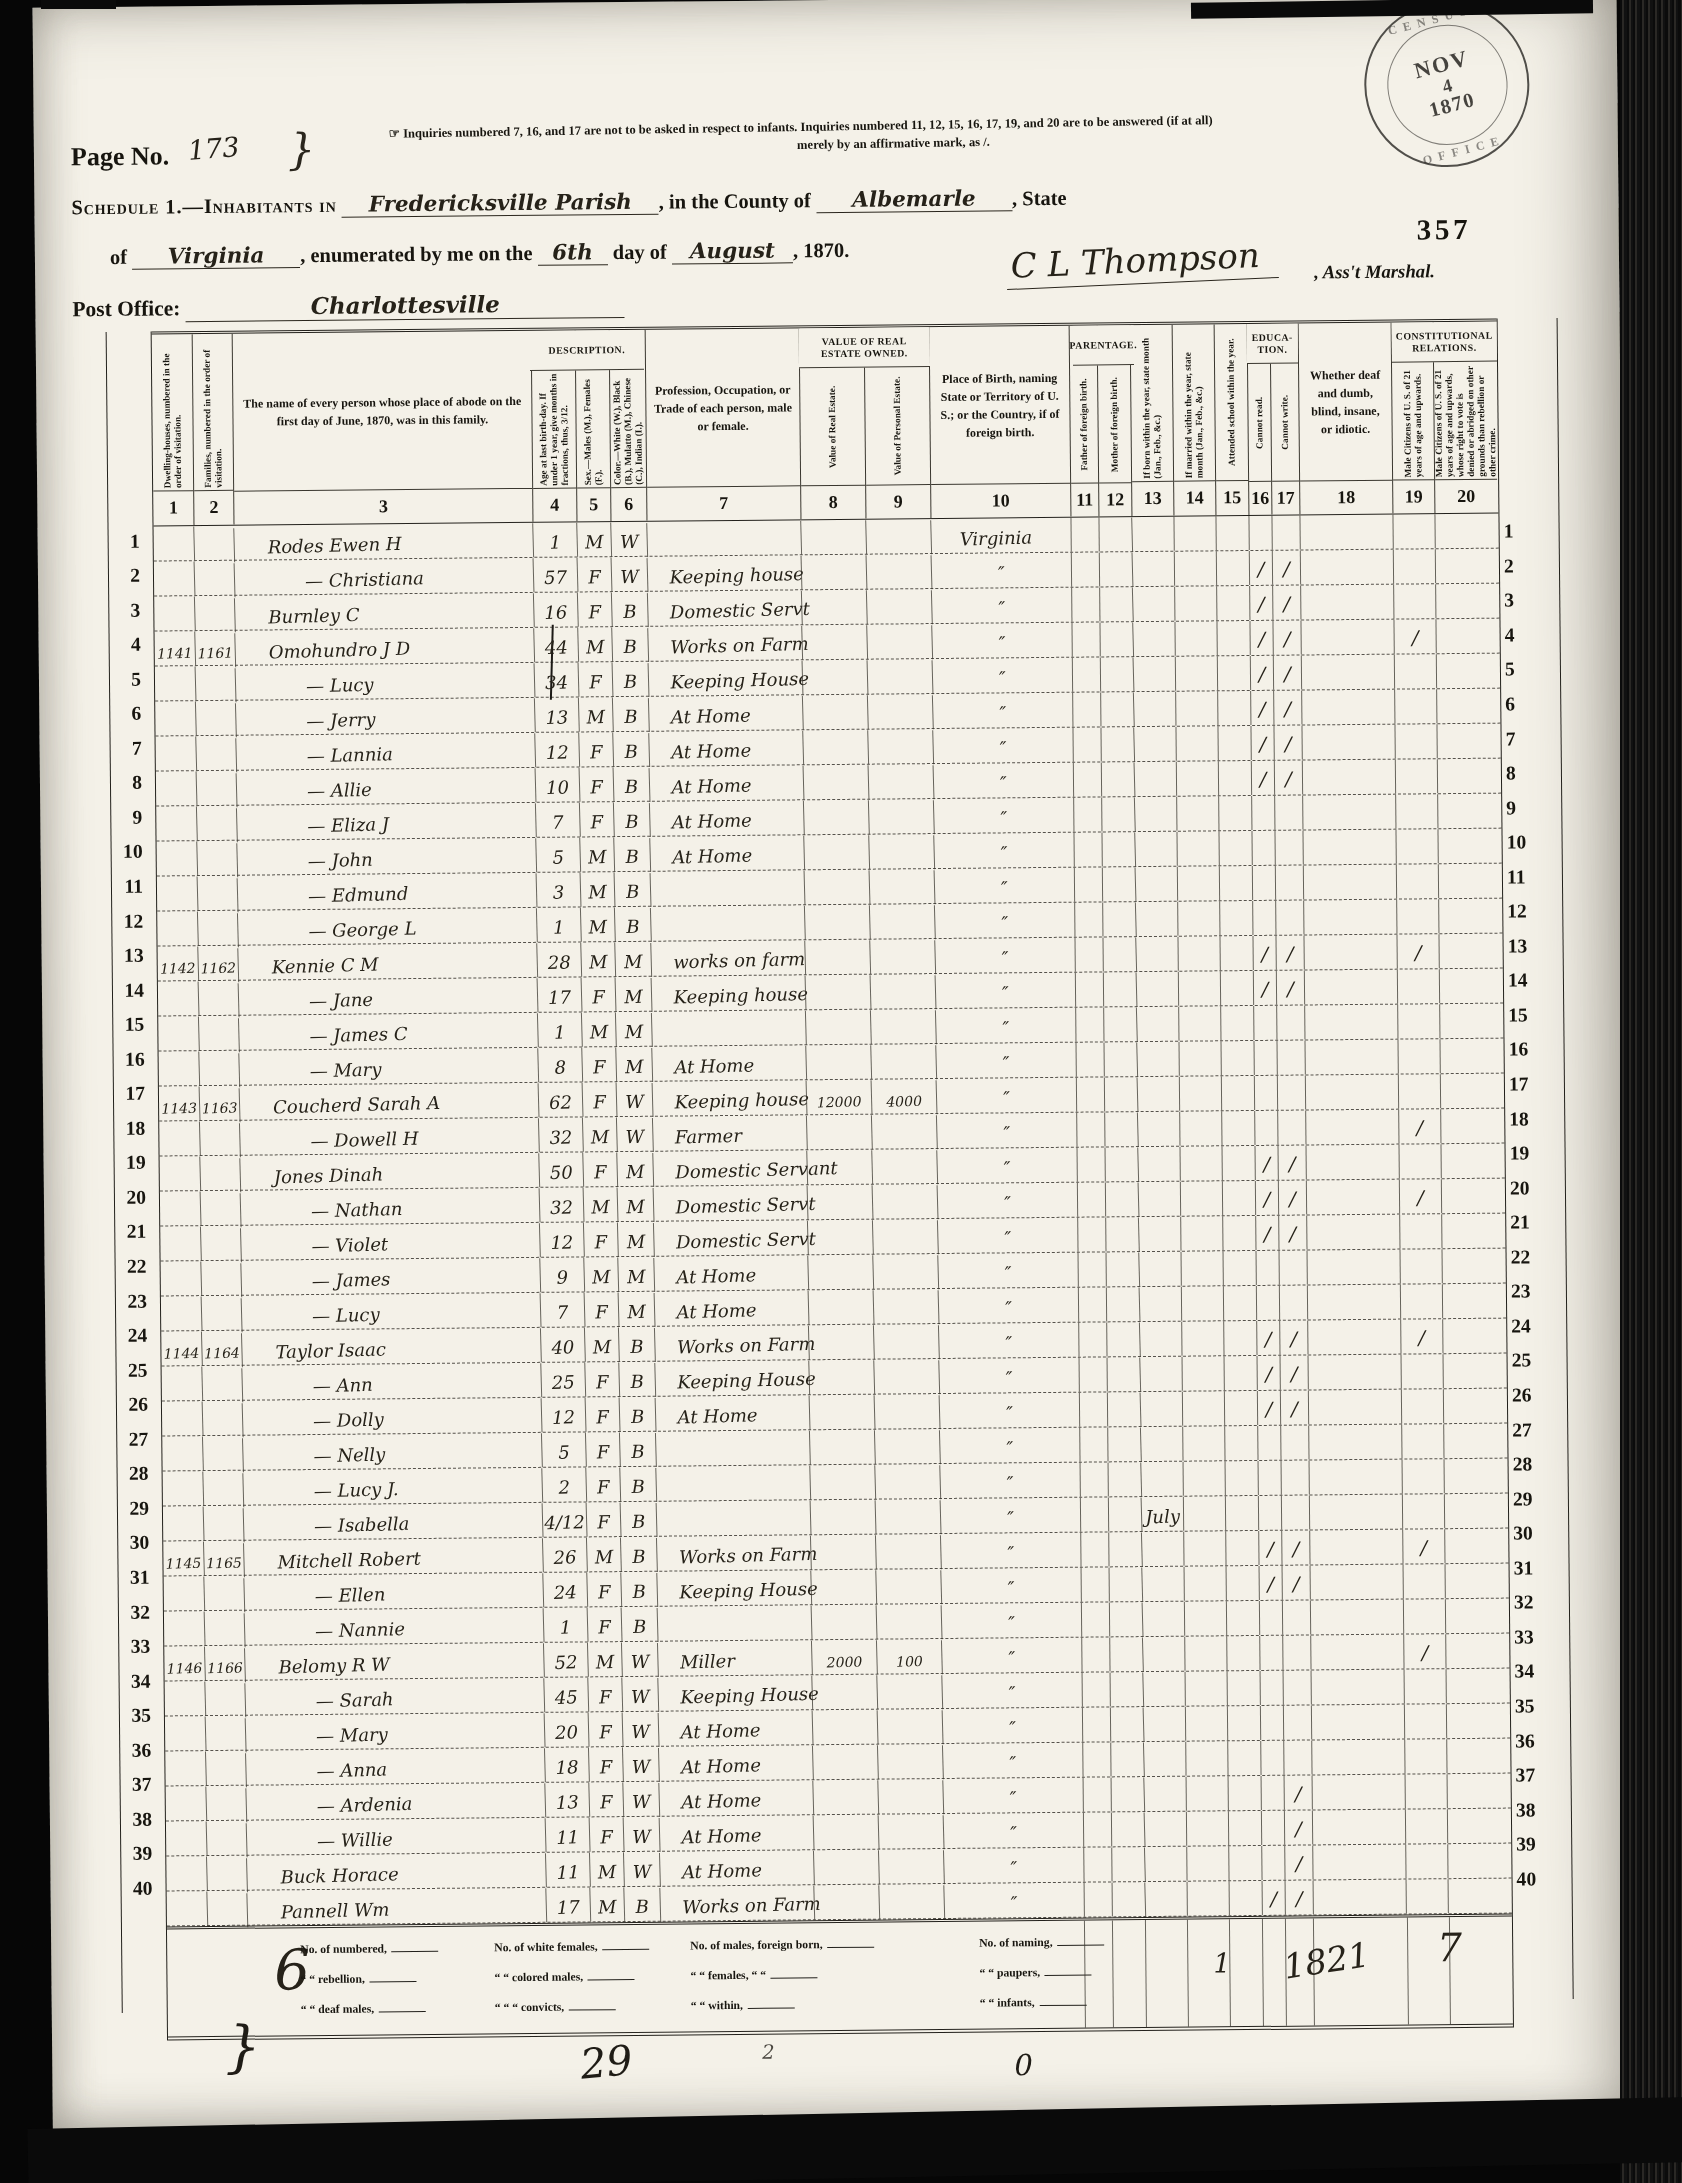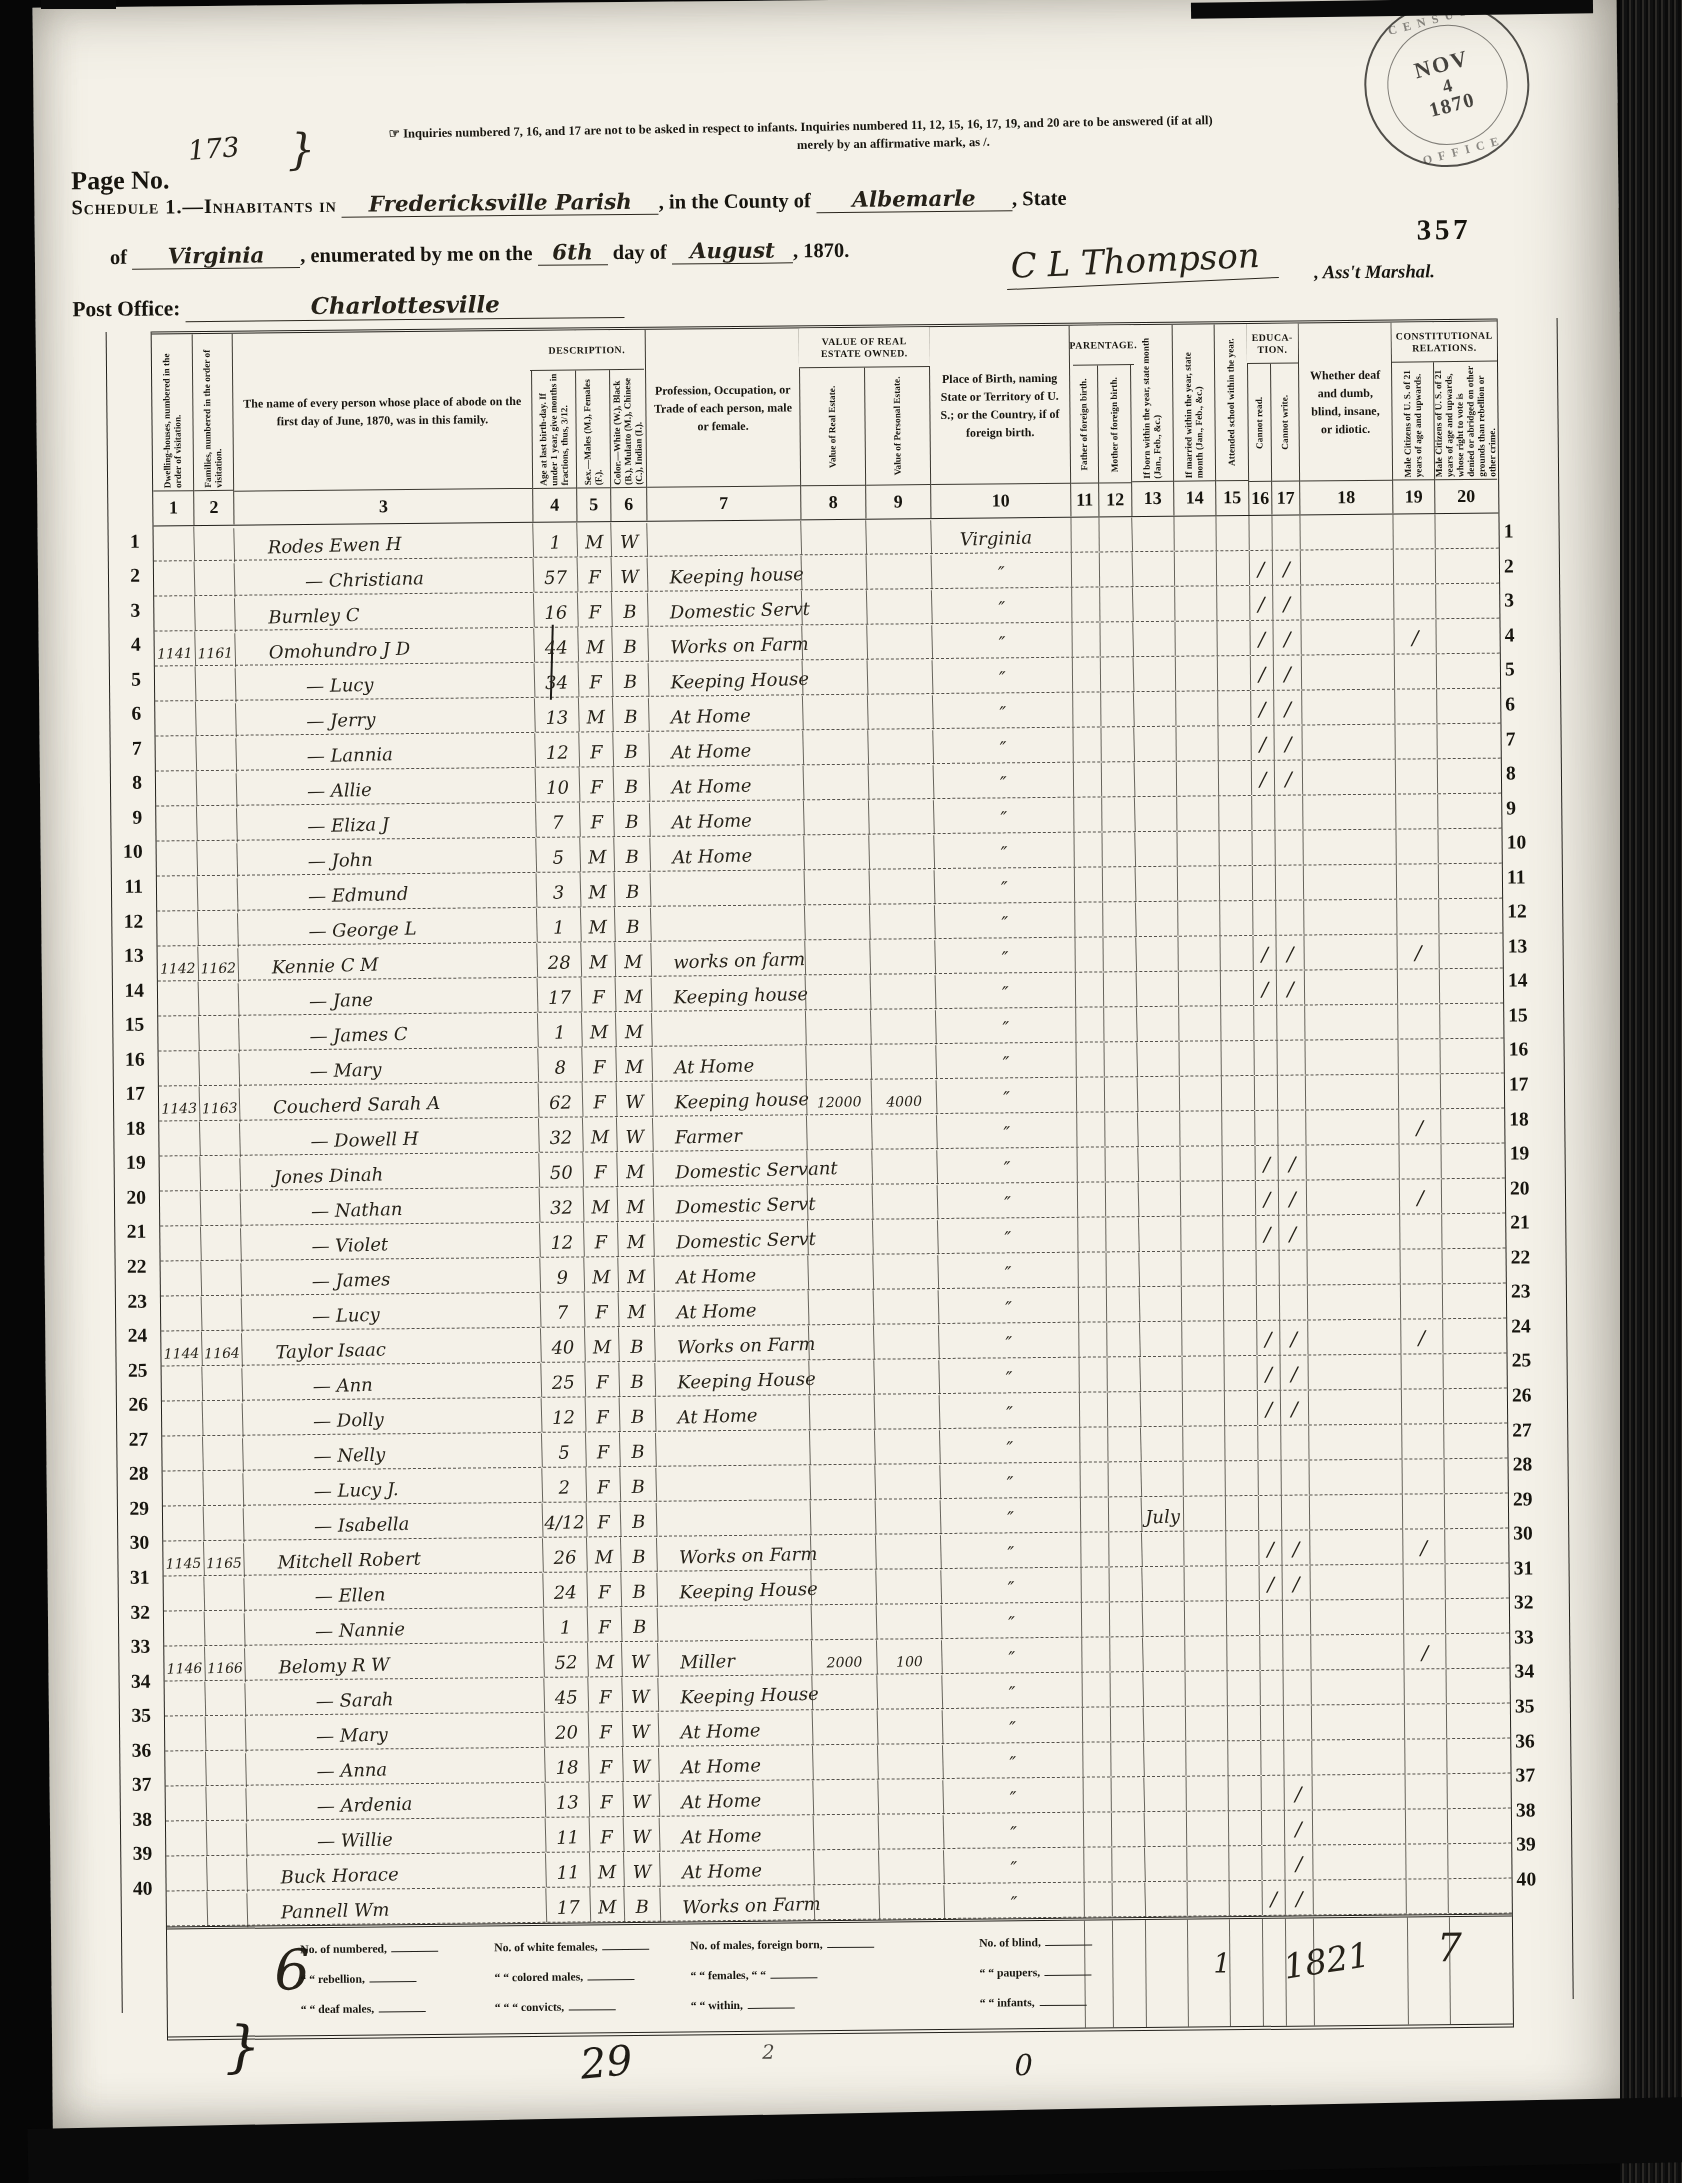--- a/index.html
+++ b/index.html
@@ -5,21 +5,21 @@
   html,body{margin:0;padding:0;background:#000;}
   .scan{position:relative;width:1683px;height:2183px;background:#060606;overflow:hidden;
         font-family:"Liberation Serif",serif;color:#17150f;}
   .sheet{position:absolute;left:41px;top:0;width:1584px;height:2138px;background:#f4f1e8;
          transform:rotate(-0.55deg);transform-origin:794px 887px;
          box-shadow:inset -33px 0 65px rgba(95,90,78,.38), inset 0 -23px 42px rgba(70,64,56,.28), inset 18.7px 0 37px rgba(120,115,100,.18);}
   .edgeband{position:absolute;right:0;top:0;width:63px;height:2183px;z-index:40;
             background:repeating-linear-gradient(90deg,#0b0b0b 0 2.3px,#2a2825 2.3px 4.2px,#111 4.2px 6.5px);}
   .blob{position:absolute;background:#0a0a0a;z-index:41;}
   
-  .pageno{position:absolute;left:37px;top:135px;font-size:26px;font-weight:bold;margin-top:24px;}
+  .pageno{position:absolute;left:37px;top:135px;font-size:26px;font-weight:bold;}
   .hw{font-family:"DejaVu Serif",serif;font-style:italic;color:#262219;white-space:nowrap;}
   .pagenoval{position:absolute;left:154px;top:127px;font-size:27px;transform:rotate(-4deg);}
   .pagebrace{position:absolute;left:254px;top:119px;font-size:43px;font-weight:normal;color:#2a261d;}
   .note{position:absolute;left:355px;top:117px;width:1009px;text-align:left;font-weight:bold;
         font-size:12.6px;line-height:1.45;transform:rotate(-0.4deg);}
   .note .l2{text-align:center;display:block;}
   .stamp{position:absolute;left:1331px;top:8.4px;width:161px;height:161px;border:2.8px solid rgba(35,33,30,.78);
          border-radius:50%;z-index:30;transform:rotate(-14deg);}
   .stamp .inner{position:absolute;left:20.5px;top:20.5px;right:20.5px;bottom:20.5px;border:1.4px solid rgba(35,33,30,.55);border-radius:50%;
                 display:flex;flex-direction:column;align-items:center;justify-content:center;}
@@ -1114,21 +1114,21 @@
             <div><div style="display: inline;">No. of white females,</div><div class="fblank" style="display: inline-block;"></div></div>
             <div><div style="display: inline;">“  “  colored males,</div><div class="fblank" style="display: inline-block;"></div></div>
             <div><div style="display: inline;">“  “  “  convicts,</div><div class="fblank" style="display: inline-block;"></div></div>
           </div>
           <div class="fblock" style="left: 523px; top: 6.5px;">
             <div><div style="display: inline;">No. of males, foreign born,</div><div class="fblank" style="display: inline-block;"></div></div>
             <div><div style="display: inline;">“  “  females,  “  “</div><div class="fblank" style="display: inline-block;"></div></div>
             <div><div style="display: inline;">“  “  within,</div><div class="fblank" style="display: inline-block;"></div></div>
           </div>
           <div class="fblock" style="left: 812px; top: 6.5px;">
-            <div><div style="display: inline;">No. of blind,</div><div class="fblank" style="display: inline-block;"></div></div>
+            <div><div style="display: inline;">No. of naming,</div><div class="fblank" style="display: inline-block;"></div></div>
             <div><div style="display: inline;">“  “  paupers,</div><div class="fblank" style="display: inline-block;"></div></div>
             <div><div style="display: inline;">“  “  infants,</div><div class="fblank" style="display: inline-block;"></div></div>
           </div>
           <div class="fline" style="left: 917px;"></div>
           <div class="fline" style="left: 945px;"></div>
           <div class="fline" style="left: 978px;"></div>
           <div class="fline" style="left: 1020px;"></div>
           <div class="fline" style="left: 1062px;"></div>
           <div class="fline" style="left: 1095px;"></div>
           <div class="fline" style="left: 1118px;"></div>

